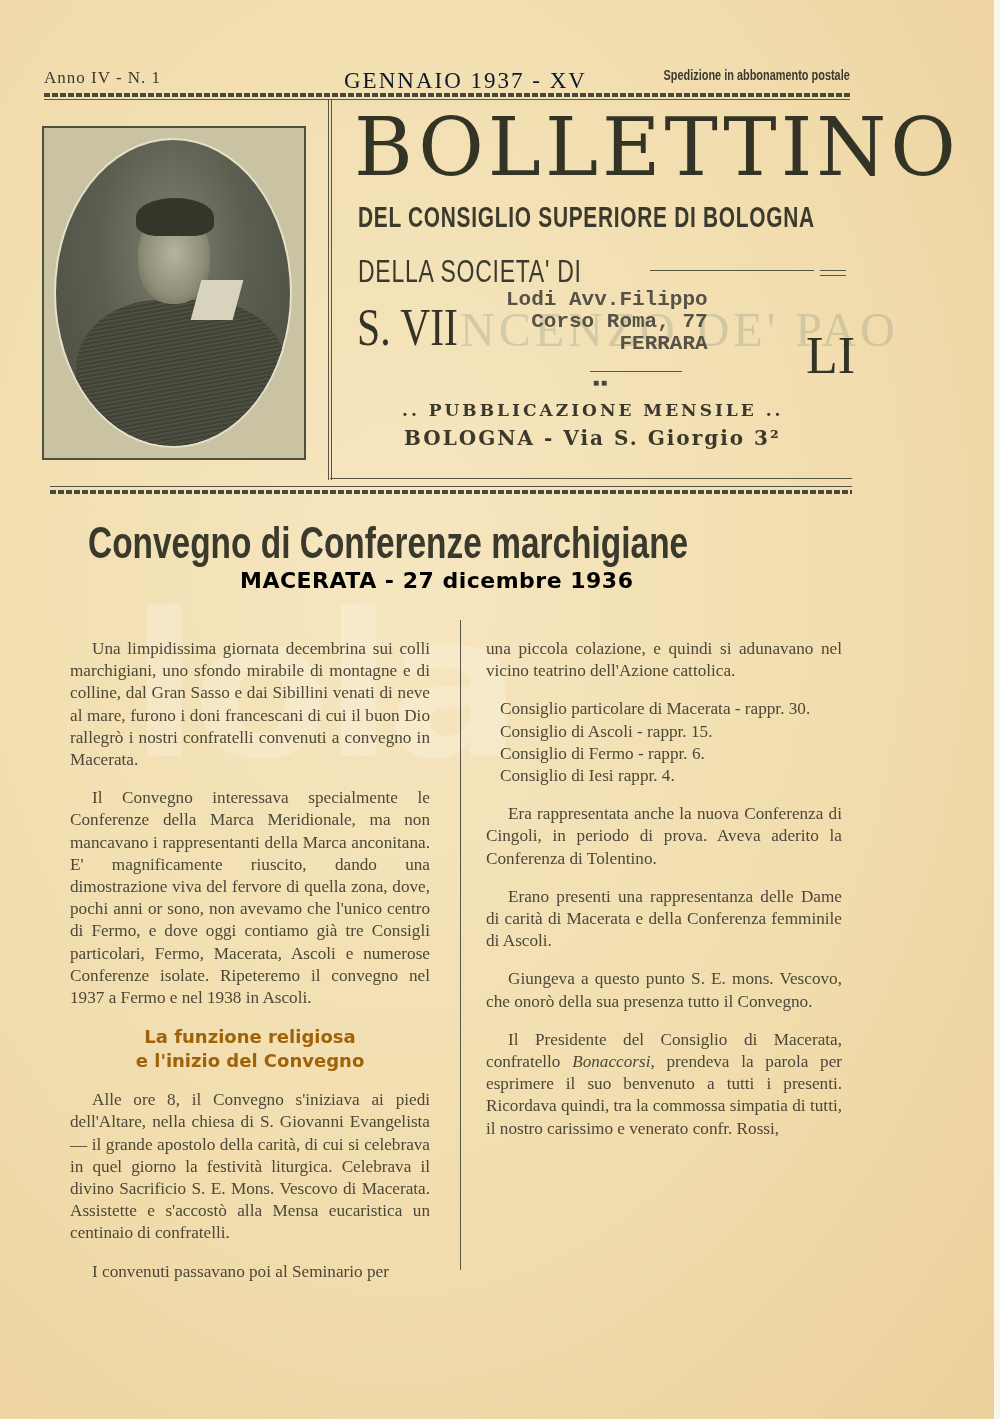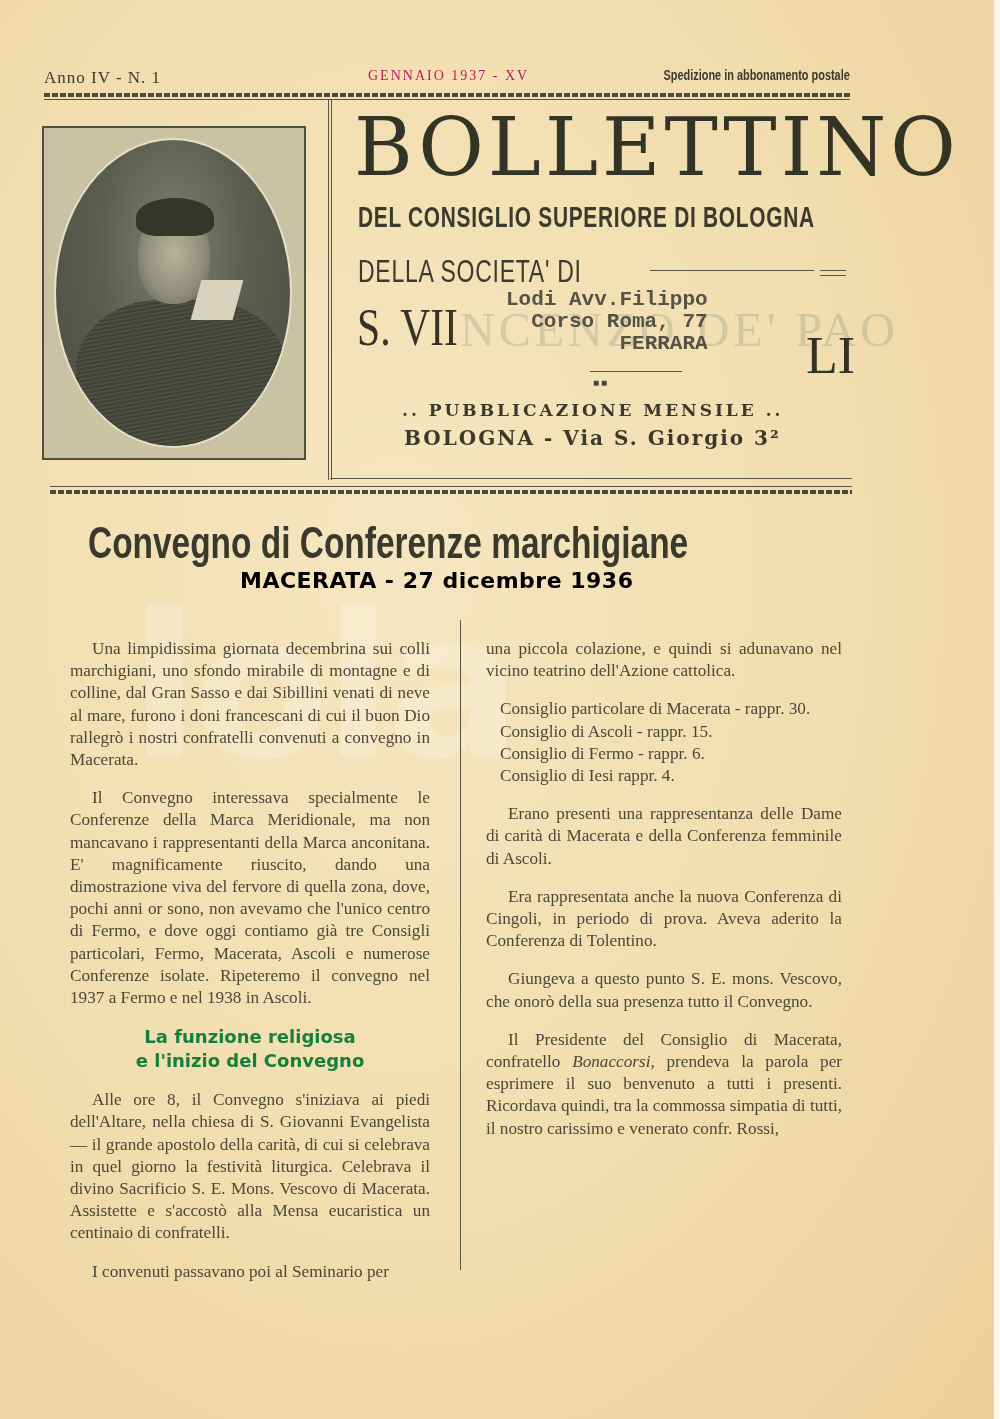--- a/index.html
+++ b/index.html
@@ -13,21 +13,21 @@
     .paper {
       position: absolute; left: 0; top: 0; width: 994px; height: 1419px;
       background: radial-gradient(ellipse at 40% 40%, #f6e6c0 0%, #f1ddae 55%, #ecd09a 100%);
     }
     .right-strip { position: absolute; right: 0; top: 0; width: 6px; height: 1419px; background: #fbf6ea; }
     .topline {
       position: absolute; top: 62px; left: 44px; width: 806px; height: 30px;
     }
     .topline span { position: absolute; top: 6px; }
     .anno { left: 0; font-size: 17px; letter-spacing: 1px; color: #3d3a2e; }
-    .mese { left: 324px; font-size: 14px; letter-spacing: 2px; color: #be185d; }
+    .mese { left: 300px; font-size: 23px; letter-spacing: 2px; color: #0f172a; }
     .sped { right: 0; font-family: "Liberation Sans", sans-serif; font-weight: bold; font-size: 14px; transform: scaleX(0.78); transform-origin: right center; color: #3a3a2e; top: 5px !important; }
     .dashrule {
       position: absolute; height: 4px;
       background: repeating-linear-gradient(90deg, #4a4a3c 0 6px, transparent 6px 8px);
     }
     .thinrule { position: absolute; height: 1px; background: #5a5646; }
     .vrule { position: absolute; width: 1px; background: #5a5646; }
     .portrait {
       position: absolute; left: 42px; top: 126px; width: 264px; height: 334px;
       background: #c9c3a3; border: 2px solid #4f5140; box-sizing: border-box;
@@ -86,21 +86,21 @@
     .col {
       position: absolute; top: 622px; width: 392px;
       font-size: 17.2px; line-height: 22.2px; text-align: justify; color: #4c4838;
     }
     .col p { margin: 16px; text-indent: 22px; }
     .col p.noindent { text-indent: 0; }
     .colL { left: 54px; }
     .colR { left: 470px; width: 388px; }
     .subhead {
       font-family: "DejaVu Sans", sans-serif; font-weight: bold; font-size: 18px; line-height: 24px;
-      text-align: center; color: #15803d; margin: 14px 0 6px 0; text-indent: 0 !important;
+      text-align: center; color: #a16207; margin: 14px 0 6px 0; text-indent: 0 !important;
     }
     .list { padding-left: 22px; margin: 8px; list-style: none; }
     .list li { margin: 0; }
     .it { font-style: italic; }
     .watermark {
       position: absolute; left: 130px; top: 570px; font-family: "DejaVu Sans", sans-serif; font-weight: bold;
       font-size: 200px; color: rgba(255,255,255,0.22); letter-spacing: -6px; pointer-events: none; text-align: center;
     }
   </style>
 </head>
@@ -174,17 +174,17 @@
 </div>
 
 <div class="col colR">
   <p class="noindent">una piccola colazione, e quindi si adunavano nel vicino teatrino dell'Azione cattolica.</p>
   <ul class="list">
     <li>Consiglio particolare di Macerata - rappr. 30.</li>
     <li>Consiglio di Ascoli - rappr. 15.</li>
     <li>Consiglio di Fermo - rappr. 6.</li>
     <li>Consiglio di Iesi rappr. 4.</li>
   </ul>
+  <p>Era rappresentata anche la nuova Conferenza di Cingoli, in periodo di prova. Aveva aderito la Conferenza di Tolentino.</p>
   <p>Erano presenti una rappresentanza delle Dame di carità di Macerata e della Conferenza femminile di Ascoli.</p>
-  <p>Era rappresentata anche la nuova Conferenza di Cingoli, in periodo di prova. Aveva aderito la Conferenza di Tolentino.</p>
   <p>Giungeva a questo punto S. E. mons. Vescovo, che onorò della sua presenza tutto il Convegno.</p>
   <p><span>Il Presidente del Consiglio di Macerata, confratello </span><span class="it">Bonaccorsi,</span><span> prendeva la parola per esprimere il suo benvenuto a tutti i presenti. Ricordava quindi, tra la commossa simpatia di tutti, il nostro carissimo e venerato confr. Rossi,</span></p>
 </div>
 
 </body></html>

